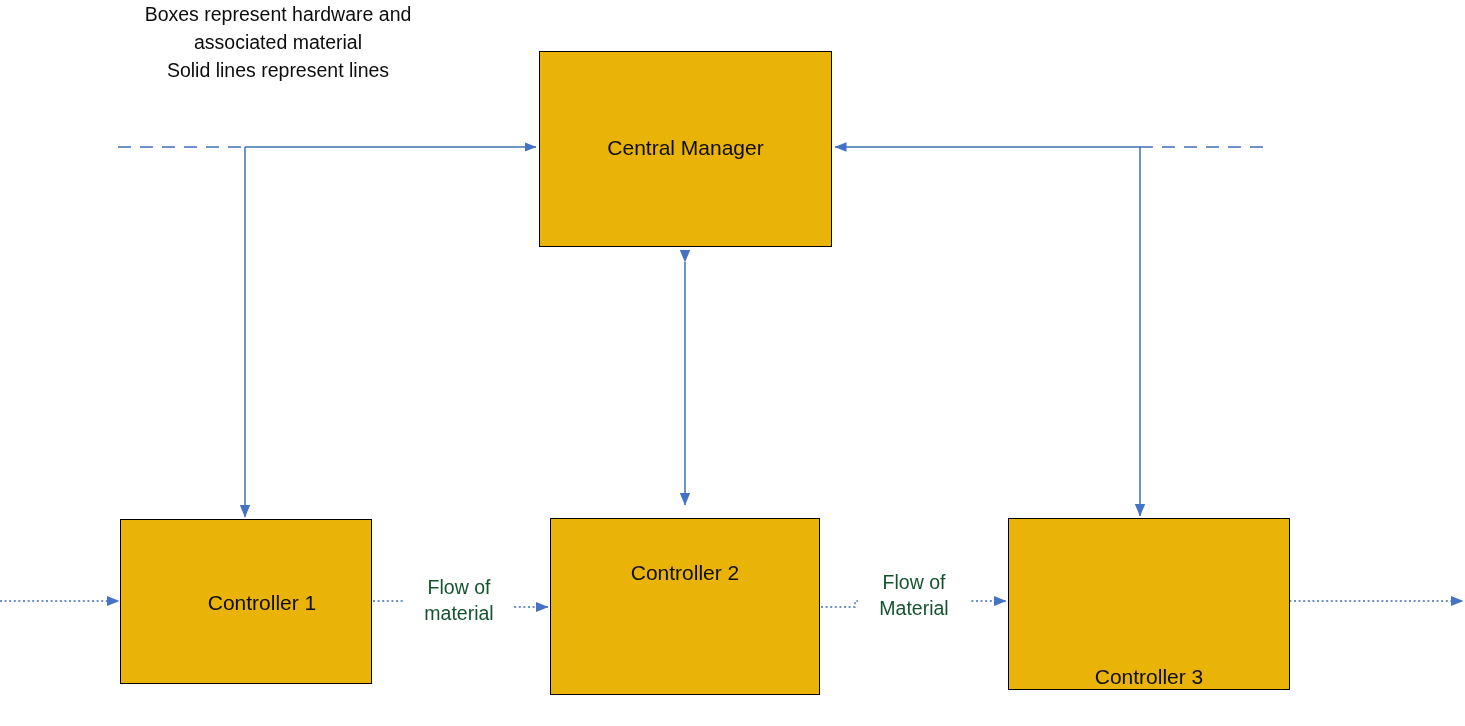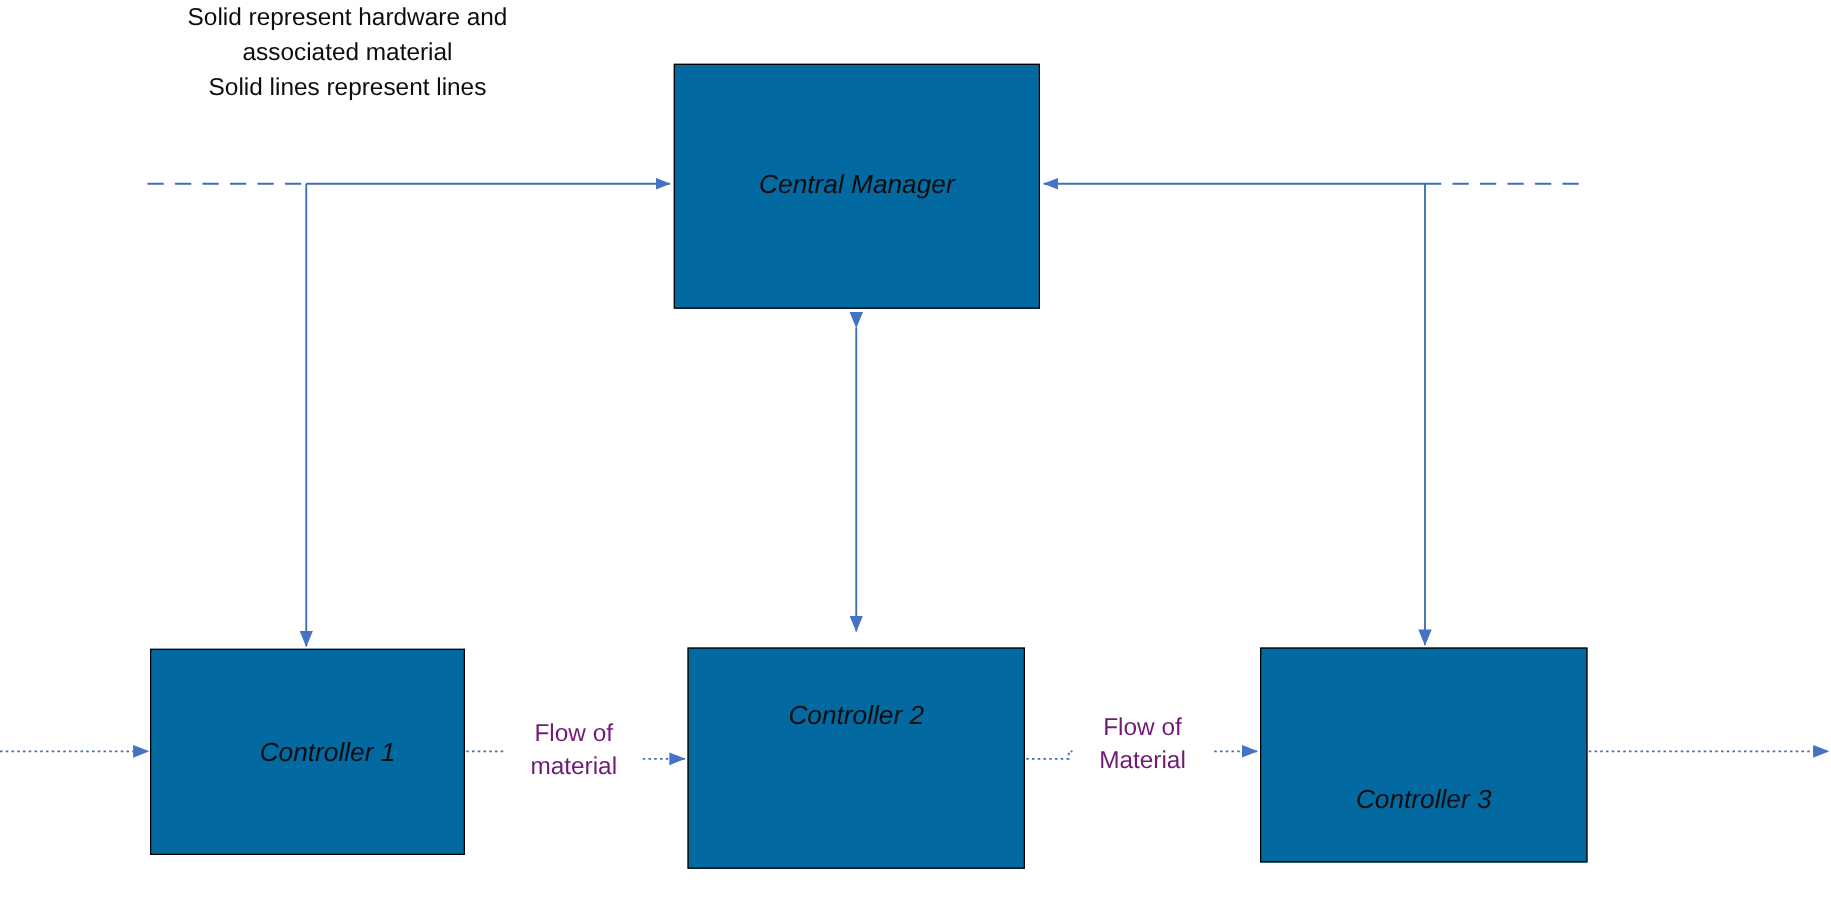--- a/index.html
+++ b/index.html
@@ -19,26 +19,25 @@
   }
   #diagram-svg {
     position: absolute;
     left: 0;
     top: 0;
     width: 1465px;
     height: 726px;
   }
   .node-box {
     position: absolute;
-    background: #0369a1;
+    background: #eab308;
     border: 1.6px solid #000000;
     box-sizing: border-box;
     display: flex;
     justify-content: center;
-    font-style: italic;
   }
   .node-label {
     font-size: 21px;
     color: #0d0d0d;
     line-height: 1.15;
     white-space: nowrap;
     text-align: center;
   }
   #node-central-manager {
     left: 539px;
@@ -67,43 +66,43 @@
     width: 270px;
     height: 177px;
     align-items: flex-start;
   }
   #node-controller-2 .node-label {
     margin-top: 42px;
   }
   #node-controller-3 {
     left: 1008px;
     top: 518px;
-    width: 262px;
+    width: 282px;
     height: 172px;
-    align-items: center;
+    align-items: flex-end;
   }
   #node-controller-3 .node-label {
     margin-top: 73px;
   }
   #legend-note {
     position: absolute;
     left: 118px;
     top: 1px;
     width: 320px;
     text-align: center;
     font-size: 19.5px;
     line-height: 1.43;
     color: #0d0d0d;
   }
   .edge-label {
     position: absolute;
     text-align: center;
     font-size: 19.5px;
     line-height: 1.33;
-    color: #701a75;
+    color: #14532d;
     background: #ffffff;
     white-space: nowrap;
   }
   #edge-label-flow-1 {
     left: 404px;
     top: 575px;
     width: 110px;
   }
   #edge-label-flow-2 {
     left: 858px;
@@ -152,21 +151,21 @@
     <line x1="0" y1="601" x2="119" y2="601" stroke="#3d6fb5" stroke-width="1.4" stroke-dasharray="2 2.6" marker-end="url(#arrow-dot-right)"></line>
 
     <polyline points="373,601 410,601 410,607 548,607" fill="none" stroke="#3d6fb5" stroke-width="1.4" stroke-dasharray="2 2.6" marker-end="url(#arrow-dot-right)"></polyline>
 
     <polyline points="821,607 855,607 855,601 1006,601" fill="none" stroke="#3d6fb5" stroke-width="1.4" stroke-dasharray="2 2.6" marker-end="url(#arrow-dot-right)"></polyline>
 
     <line x1="1271" y1="601" x2="1463" y2="601" stroke="#3d6fb5" stroke-width="1.4" stroke-dasharray="2 2.6" marker-end="url(#arrow-dot-right)"></line>
   </svg>
 
   <div id="legend-note">
-    <div>Solid represent hardware and</div>
+    <div>Boxes represent hardware and</div>
     <div>associated material</div>
     <div>Solid lines represent lines</div>
   </div>
 
   <div class="node-box" id="node-central-manager">
     <span class="node-label">Central Manager</span>
   </div>
 
   <div class="node-box" id="node-controller-1">
     <span class="node-label">Controller 1</span>

